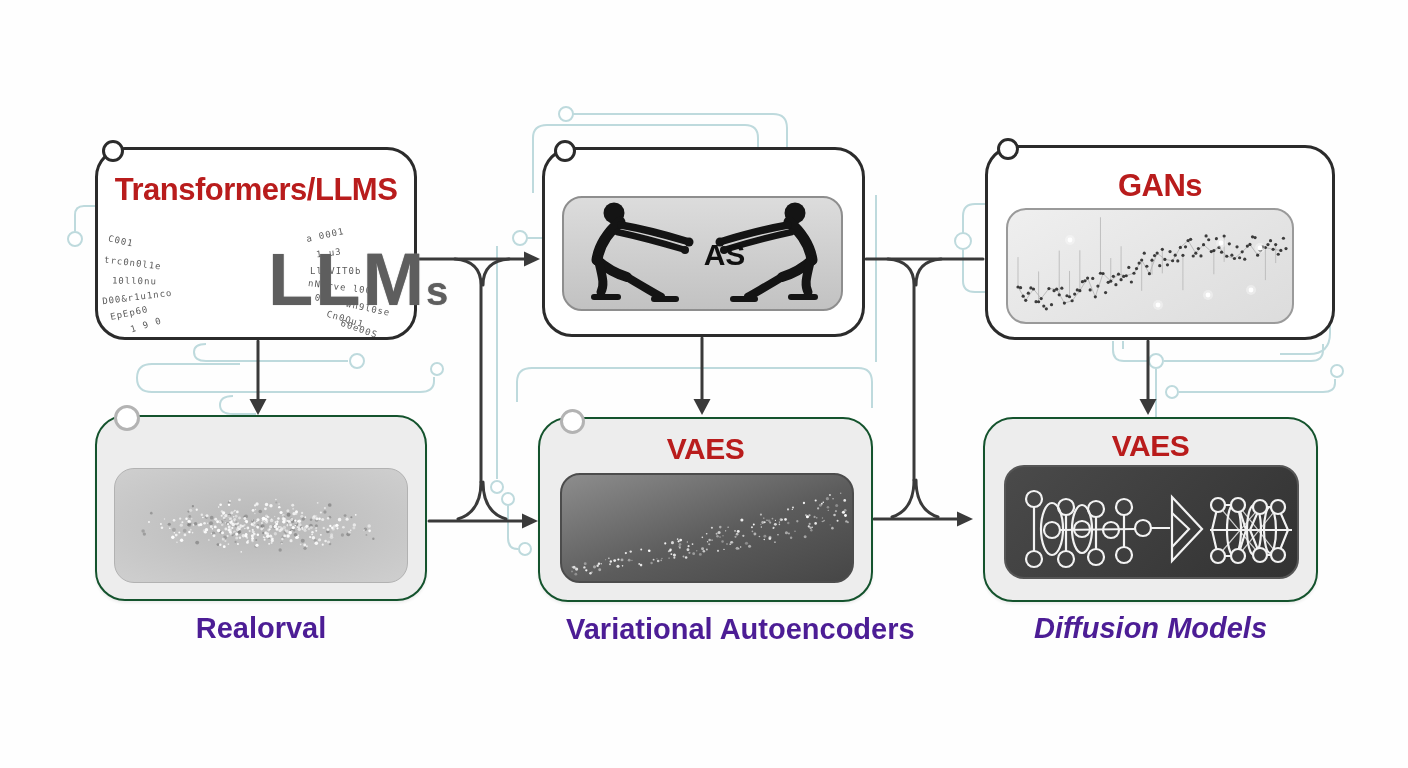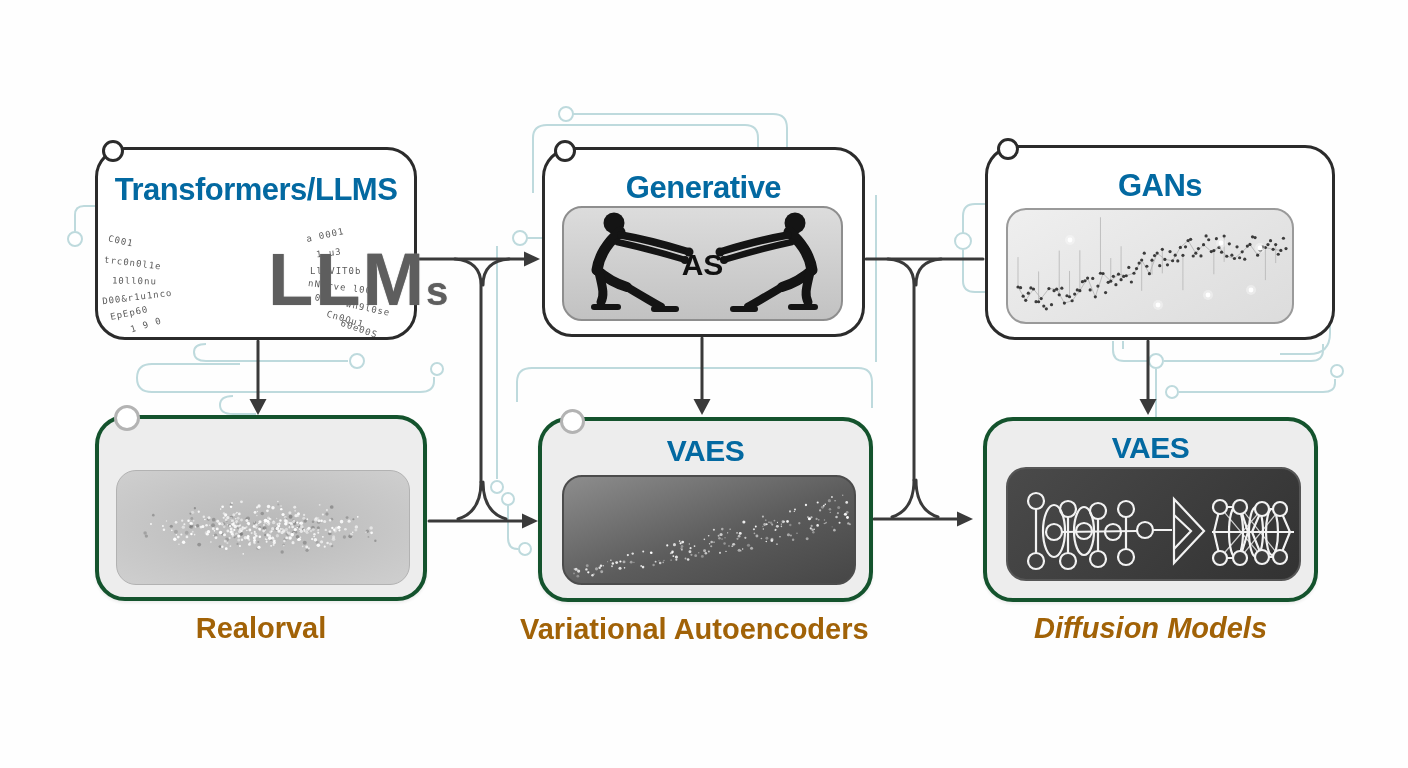--- a/index.html
+++ b/index.html
@@ -2,29 +2,29 @@
 <html><head>
 <meta charset="utf-8">
 <style>
   html,body{margin:0;padding:0;background:#fff;}
   #stage{position:relative;width:1408px;height:768px;background:#fefefe;overflow:hidden;
          font-family:"Liberation Sans","DejaVu Sans",sans-serif;}
   svg.layer{position:absolute;left:0;top:0;}
   
   .box{position:absolute;box-sizing:border-box;border-radius:30px;}
   .box-top{background:#ffffff;border:3px solid #2b2b2b;}
-  .box-bottom{background:#ededed;border:4px solid #14532d;box-shadow:0 2px 3px rgba(0,0,0,.07);}
+  .box-bottom{background:#ededed;border:2px solid #14532d;box-shadow:0 2px 3px rgba(0,0,0,.07);}
   .corner-dot{position:absolute;border-radius:50%;background:#fff;box-sizing:border-box;}
   .corner-dark{border:3px solid #2b2b2b;}
   .corner-gray{border:3px solid #b3b3b3;}
-  .title{position:absolute;width:100%;text-align:center;font-weight:700;color:#0369a1;
+  .title{position:absolute;width:100%;text-align:center;font-weight:700;color:#b91c1c;
          letter-spacing:-.5px;}
   .title-lg{font-size:31px;}
   .title-md{font-size:30px;}
-  .caption{position:absolute;text-align:center;font-weight:700;font-size:29px;color:#a16207;
+  .caption{position:absolute;text-align:center;font-weight:700;font-size:29px;color:#4c1d95;
            white-space:nowrap;}
   
   .panel{position:absolute;box-sizing:border-box;border-radius:20px;overflow:hidden;}
   .panel-gen{background:linear-gradient(180deg,#dcdcdc,#c2c2c2);border:2px solid #8e8e8e;}
   .panel-gans{background:linear-gradient(150deg,#efefef,#dcdcdc);border:2px solid #9a9a9a;}
   .panel-real{background:radial-gradient(ellipse at 50% 50%,#b8b8b8 0%,#c6c6c6 60%,#cfcfcf 100%);
               border:1px solid #b2b2b2;}
   .panel-vae{background:linear-gradient(160deg,#8d8d8d 0%,#5c5c5c 55%,#464646 100%);
              border:2px solid #4c4c4c;}
   .panel-diff{background:linear-gradient(135deg,#4a4a4a,#323232);border:2px solid #565656;}
@@ -128,22 +128,21 @@
     <span style="left:26px;top:78px;transform:rotate(12deg);">0u 0 wh9l0se</span>
     <span style="left:38px;top:92px;transform:rotate(16deg);">Cn0Qu1</span>
     <span style="left:52px;top:102px;transform:rotate(19deg);">60e00S</span>
   </div>
   <div class="llm-big" style="left:268px;top:237px;">
     <span>LLM</span><span class="suffix">s</span>
   </div>
   <div class="corner-dot corner-dark" style="left:102px;top:140px;width:22px;height:22px;"></div>
 
   <div class="box box-top" style="left:542px;top:147px;width:323px;height:190px;">
-    <div class="title title-lg" style="top:20px;">Generative</div>
-    <div class="panel panel-gen" style="left:17px;top:56px;width:281px;height:115px;">
+    <div class="panel panel-gen" style="left:17px;top:46px;width:281px;height:115px;padding-left:22px;">
       <svg width="281" height="115" viewBox="0 0 281 115">
         <g stroke="#141414" fill="none" stroke-linecap="round">
 
           <circle cx="50" cy="15" r="10.5" fill="#141414" stroke="none"></circle>
           <path d="M 56 24 C 44 34 35 48 33 62" stroke-width="11"></path>
           <path d="M 57 27 C 80 31 102 37 122 43" stroke-width="7.5"></path>
           <path d="M 53 34 C 76 39 98 45 118 51" stroke-width="6.5"></path>
           <path d="M 33 62 C 43 71 53 76 63 79" stroke-width="10"></path>
           <path d="M 63 79 C 76 87 87 93 97 99" stroke-width="8.5"></path>
           <path d="M 90 101 H 112" stroke-width="6"></path>
@@ -895,21 +894,21 @@
           <circle cx="198.8225835453824" cy="49.54321040470852" r="0.6717579638919597" fill="#fff" opacity="0.3252693925170551"></circle>
           <circle cx="208.1995563200673" cy="47.59412774692638" r="1.0463787355676195" fill="#fff" opacity="0.5011860794858942"></circle>
           <circle cx="141.86409394436706" cy="76.18031668852343" r="1.2633857929442942" fill="#fff" opacity="0.6675154103280583"></circle>
           <circle cx="22.4205455632976" cy="92.4112995895028" r="1.167783822104234" fill="#fff" opacity="0.8198886741045344"></circle>
           <circle cx="155.47000896440355" cy="61.313302739068526" r="1.2965656563157988" fill="#fff" opacity="0.4252899897402571"></circle>
           <circle cx="68.6924111464491" cy="76.55932843298746" r="1.1688535857800644" fill="#fff" opacity="0.8055513438794535"></circle>
         </svg>
     </div>
   </div>
   <div class="corner-dot corner-gray" style="left:560px;top:409px;width:25px;height:25px;"></div>
-  <div class="caption" style="left:520px;top:613px;width:335px;">Variational Autoencoders</div>
+  <div class="caption" style="left:566px;top:613px;width:335px;">Variational Autoencoders</div>
 
   <div class="box box-bottom" style="left:983px;top:417px;width:335px;height:185px;">
     <div class="title title-md" style="top:10px;">VAES</div>
     <div class="panel panel-diff" style="left:19px;top:46px;width:295px;height:114px;">
       <svg width="295" height="114" viewBox="0 0 295 114">
         <g stroke="#f2f2f2" stroke-width="2.2" fill="none">
           <line x1="28" y1="40" x2="28" y2="84"></line>
           <circle cx="28" cy="32" r="8"></circle>
             <circle cx="28" cy="92" r="8"></circle>
           <ellipse cx="46" cy="62" rx="11" ry="26"></ellipse>

